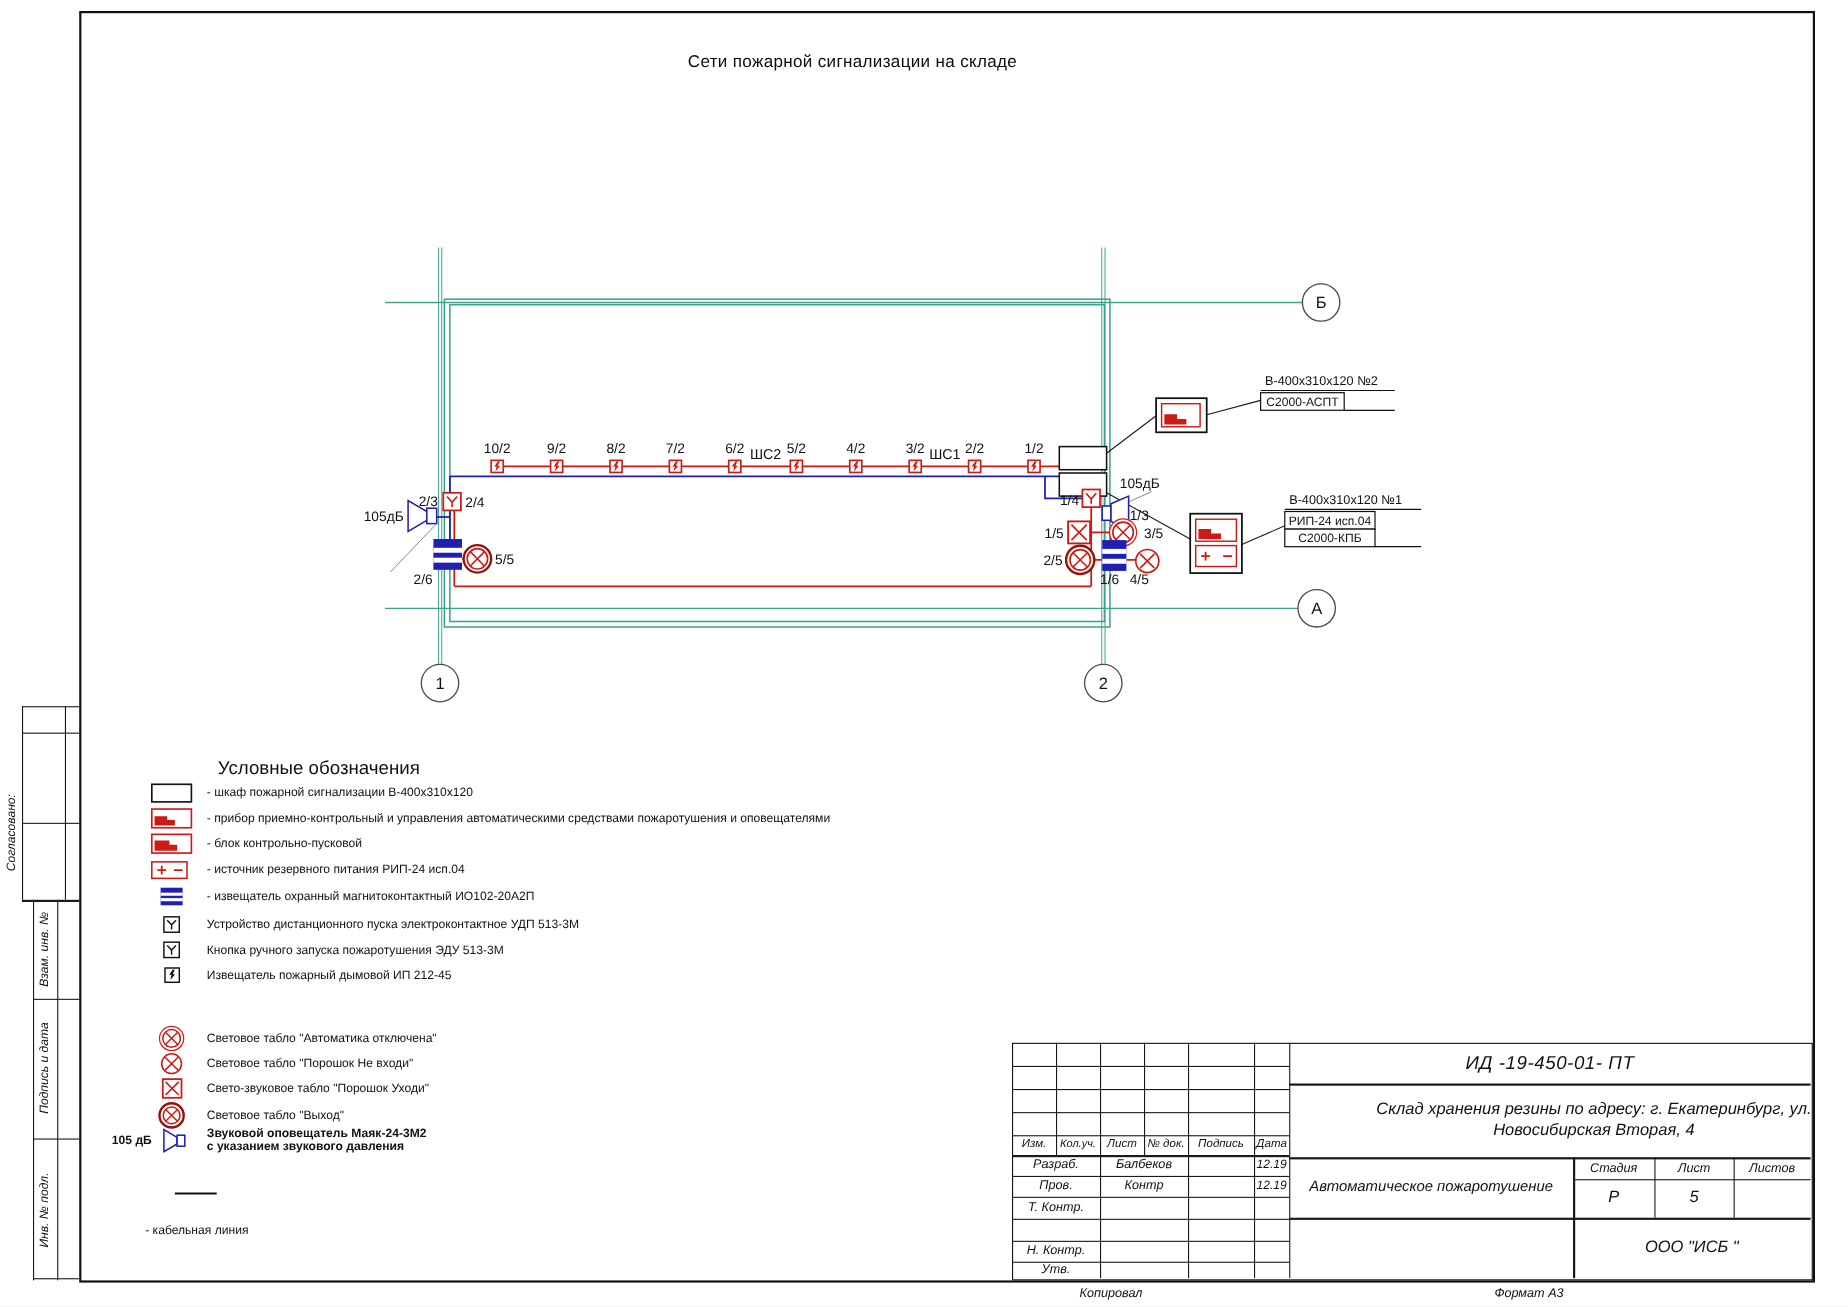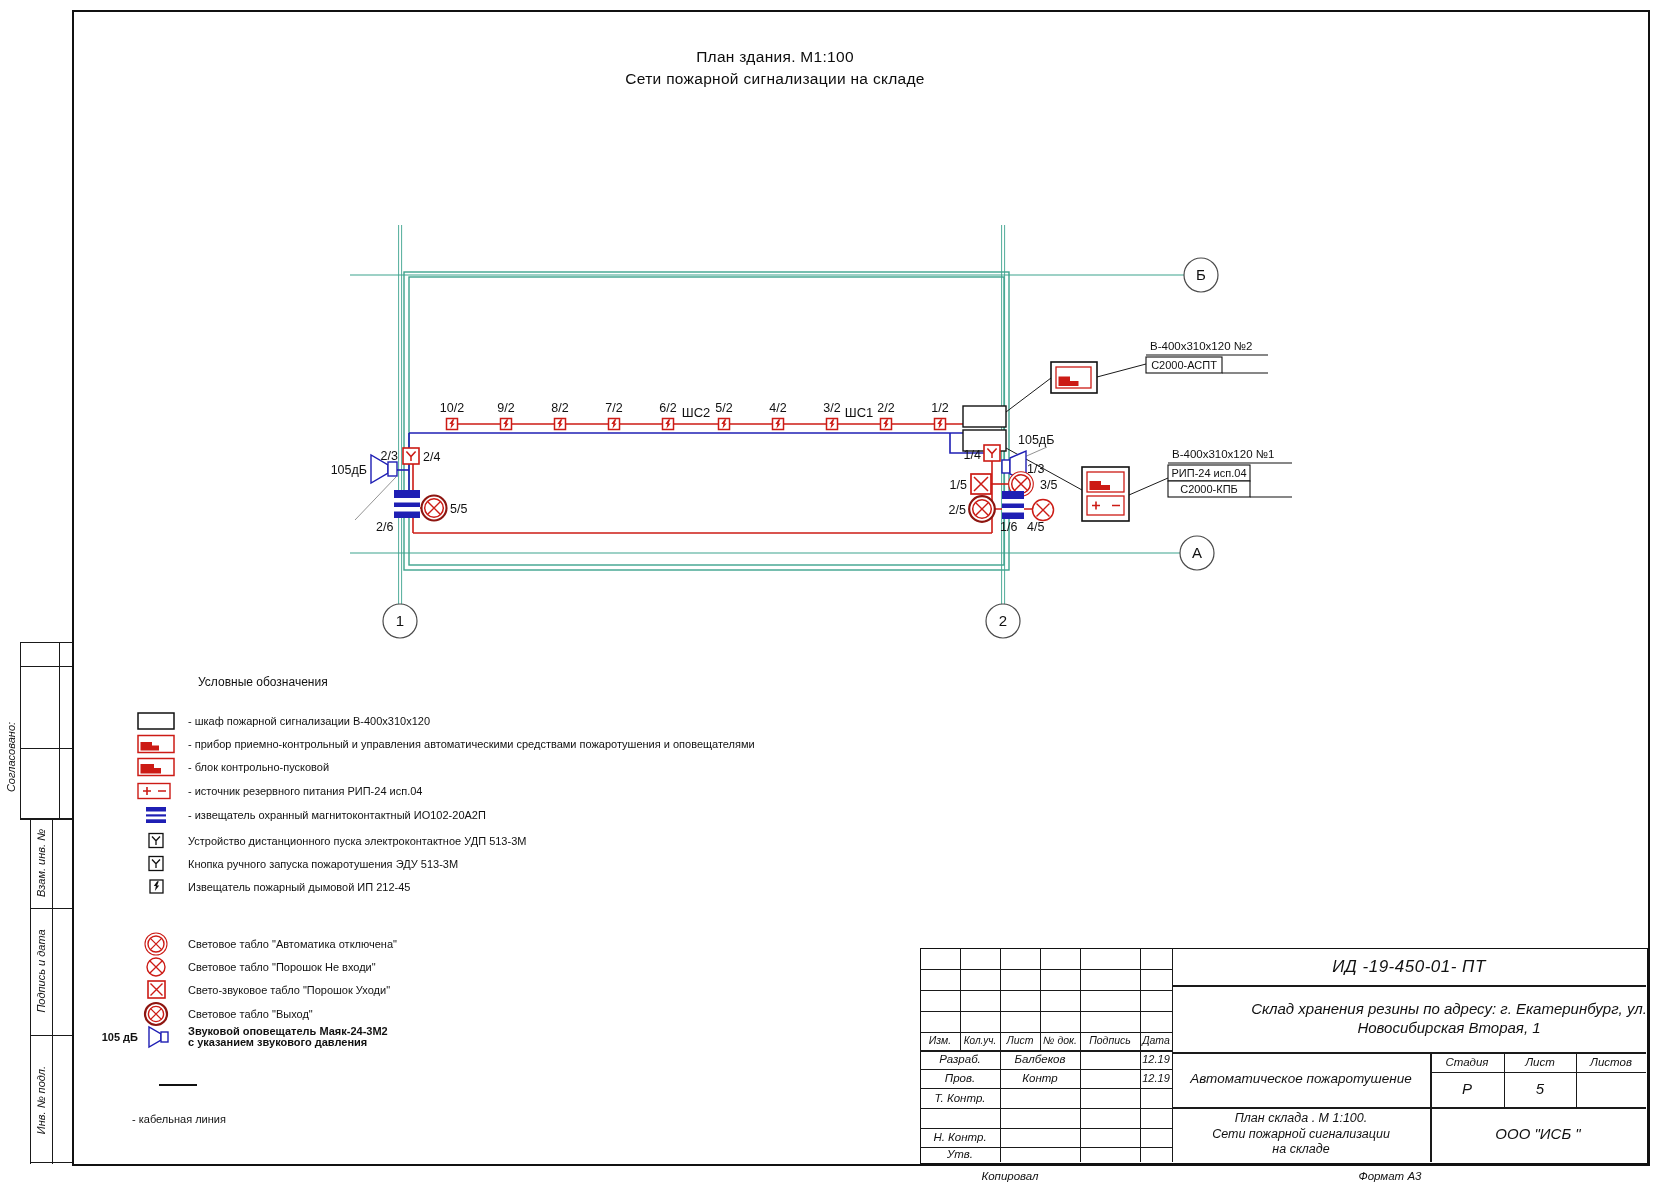--- a/index.html
+++ b/index.html
@@ -207,25 +207,24 @@
       <rect x="1168" y="465" width="82" height="16" fill="#fff" stroke="#111" stroke-width="1.1"></rect>
       <rect x="1168" y="481" width="82" height="16" fill="#fff" stroke="#111" stroke-width="1.1"></rect>
       <line x1="1250" y1="497" x2="1292" y2="497" stroke="#111" stroke-width="1.1"></line>
       <text x="1172" y="458" font-size="11.5">В-400х310х120 №1</text>
       <text x="1209" y="477" font-size="11" text-anchor="middle">РИП-24 исп.04</text>
       <text x="1209" y="493" font-size="11" text-anchor="middle">С2000-КПБ</text>
     </g>
   </svg>
 
   <div class="dtitle">
-    <div>План здания. М1:100</div>
     <div>Сети пожарной сигнализации на складе</div>
   </div>
 
-  <div class="abs" style="left:198px;top:675px;font-size:12px;">Условные обозначения</div>
+  <div class="abs" style="left:198px;top:689px;font-size:17px;">Условные обозначения</div>
 
   <div class="leg-row" style="top:710px;">
     <span class="leg-ico">
       <svg width="44" height="22">
           <rect x="4" y="3" width="36" height="16" fill="#fff" stroke="#111" stroke-width="1.5"></rect>
         </svg>
     </span>
       <span class="leg-txt">- шкаф пожарной сигнализации В-400х310х120</span>
   </div>
   <div class="leg-row" style="top:733px;">
@@ -412,32 +411,27 @@
   <div class="cell" style="left:920px;top:1069px;width:80px;height:19px;font-size:11.5px;">Пров.</div>
   <div class="cell" style="left:1000px;top:1069px;width:80px;height:19px;font-size:11.5px;">Контр</div>
   <div class="cell" style="left:1140px;top:1069px;width:32px;height:19px;font-size:11px;">12.19</div>
   <div class="cell" style="left:920px;top:1088px;width:80px;height:20px;font-size:11.5px;">Т. Контр.</div>
   <div class="cell" style="left:920px;top:1128px;width:80px;height:19px;font-size:11.5px;">Н. Контр.</div>
   <div class="cell" style="left:920px;top:1147px;width:80px;height:15px;font-size:11.5px;">Утв.</div>
 
   <div class="cell" style="left:1172px;top:948px;width:474px;height:37px;font-size:17px;letter-spacing:.5px;">ИД -19-450-01- ПТ</div>
   <div class="cell" style="left:1172px;top:985px;width:554px;height:67px;font-size:15px;flex-direction:column;">
     <div>Склад хранения резины по адресу: г. Екатеринбург, ул.</div>
-    <div>Новосибирская Вторая, 1</div>
+    <div>Новосибирская Вторая, 4</div>
   </div>
   <div class="cell" style="left:1172px;top:1052px;width:258px;height:55px;font-size:13.5px;">Автоматическое пожаротушение</div>
   <div class="cell" style="left:1430px;top:1052px;width:74px;height:20px;font-size:11.5px;">Стадия</div>
   <div class="cell" style="left:1504px;top:1052px;width:72px;height:20px;font-size:11.5px;">Лист</div>
   <div class="cell" style="left:1576px;top:1052px;width:70px;height:20px;font-size:11.5px;">Листов</div>
   <div class="cell" style="left:1430px;top:1072px;width:74px;height:35px;font-size:15px;">Р</div>
   <div class="cell" style="left:1504px;top:1072px;width:72px;height:35px;font-size:15px;">5</div>
   <div class="cell" style="left:1576px;top:1072px;width:70px;height:35px;font-size:15px;"></div>
-  <div class="cell" style="left:1172px;top:1107px;width:258px;height:55px;font-size:12.5px;flex-direction:column;">
-    <div>План склада . М 1:100.</div>
-    <div>Сети пожарной сигнализации</div>
-    <div>на складе</div>
-  </div>
   <div class="cell" style="left:1430px;top:1107px;width:216px;height:55px;font-size:15px;">ООО  "ИСБ "</div>
 
   <div class="cell" style="left:950px;top:1166px;width:120px;height:20px;font-size:11.5px;">Копировал</div>
   <div class="cell" style="left:1330px;top:1166px;width:120px;height:20px;font-size:11.5px;">Формат А3</div>
 
 </div>
 
 </body></html>

